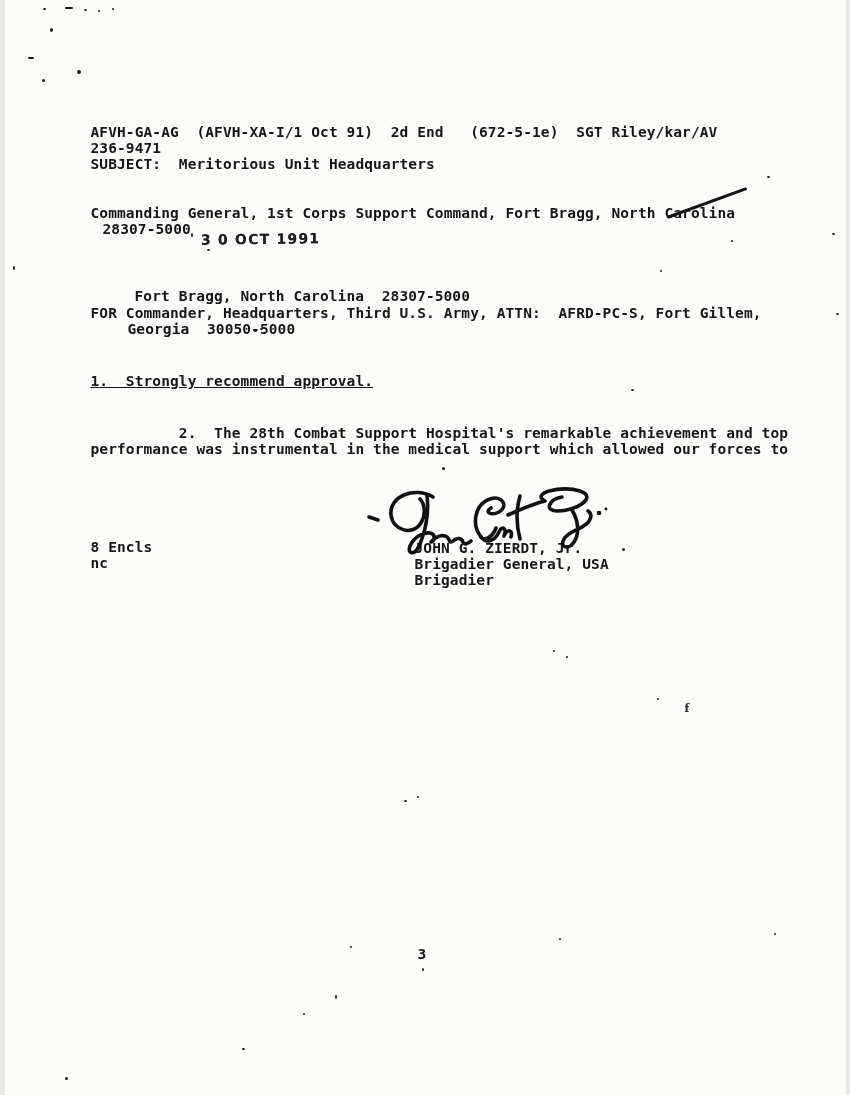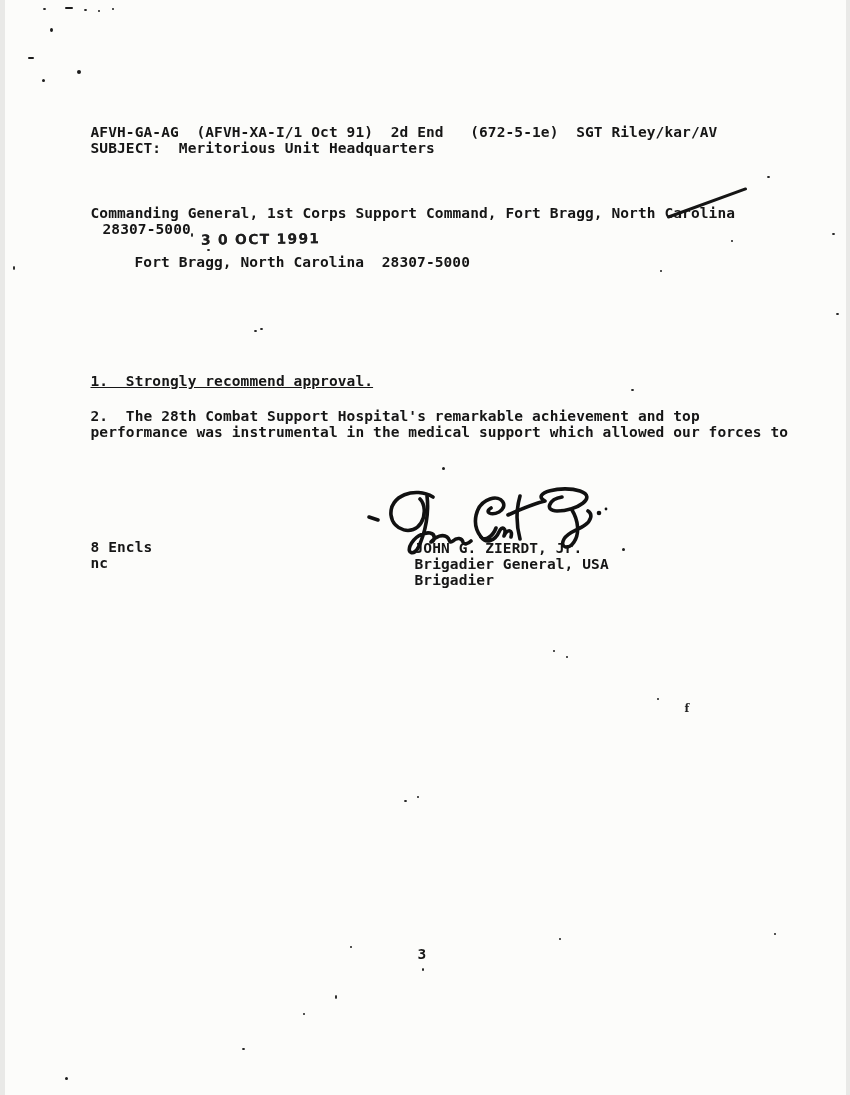--- a/index.html
+++ b/index.html
@@ -12,21 +12,21 @@
     font-family:"DejaVu Sans Mono","Liberation Mono",monospace;
     font-weight:bold;
     font-size:14.5px;
     line-height:16px;
     color:#161616;
     letter-spacing:0.1px;
   }
   .blk{position:absolute;left:86px;}
   .ln{white-space:pre;}
   .indent-from{padding-left:12px;}
-  .indent-thru{padding-left:44px;}
+  .indent-thru{padding-left:44px;margin-top:34px;}
   .indent-for{padding-left:37px;}
   .stamp{
     position:absolute;left:196px;top:231px;
     font-family:"DejaVu Sans","Liberation Sans",sans-serif;
     font-weight:bold;font-size:14px;letter-spacing:1.2px;
     color:#1e1e1e;transform:rotate(-0.8deg);
     text-shadow:0 0 0.6px rgba(20,20,20,.7);
     white-space:pre;
   }
   .sig-block-right{position:absolute;left:410px;top:540px;}
@@ -45,42 +45,47 @@
     font-family:"DejaVu Serif","Liberation Serif",serif;
   }
 </style>
 </head>
 <body>
 
 <div class="page">
 
   <div class="blk" style="top:124px;">
     <div class="ln">AFVH-GA-AG  (AFVH-XA-I/1 Oct 91)  2d End   (672-5-1e)  SGT Riley/kar/AV</div>
+    <div class="ln">236-9471</div>
     <div class="ln">SUBJECT:  Meritorious Unit Headquarters</div>
   </div>
 
   <div class="blk" style="top:205px;">
     <div class="ln">Commanding General, 1st Corps Support Command, Fort Bragg, North Carolina</div>
     <div class="ln indent-from">28307-5000</div>
   </div>
 
   <div class="stamp">3 0 OCT 1991</div>
 
   <div class="pen-slash"></div>
 
   <div class="blk" style="top:254px;">
     <div class="ln indent-thru">Fort Bragg, North Carolina  28307-5000</div>
   </div>
 
+  <div class="blk" style="top:305px;">
+    <div class="ln">FOR Commander, Headquarters, Third U.S. Army, ATTN:  AFRD-PC-S, Fort Gillem,</div>
+    <div class="ln indent-for">Georgia  30050-5000</div>
+  </div>
 
   <div class="blk" style="top:373px;text-decoration:underline;">
     <div class="ln">1.  Strongly recommend approval.</div>
   </div>
 
-  <div class="blk" style="top:408px;">
+  <div class="blk" style="top:425px;text-align:right;">
     <div class="ln">2.  The 28th Combat Support Hospital's remarkable achievement and top</div>
     <div class="ln">performance was instrumental in the medical support which allowed our forces to</div>
   </div>
 
   <div class="sig-block-left">
     <div class="ln">8 Encls</div>
     <div class="ln">nc</div>
   </div>
 
   <div class="sig-block-right">

